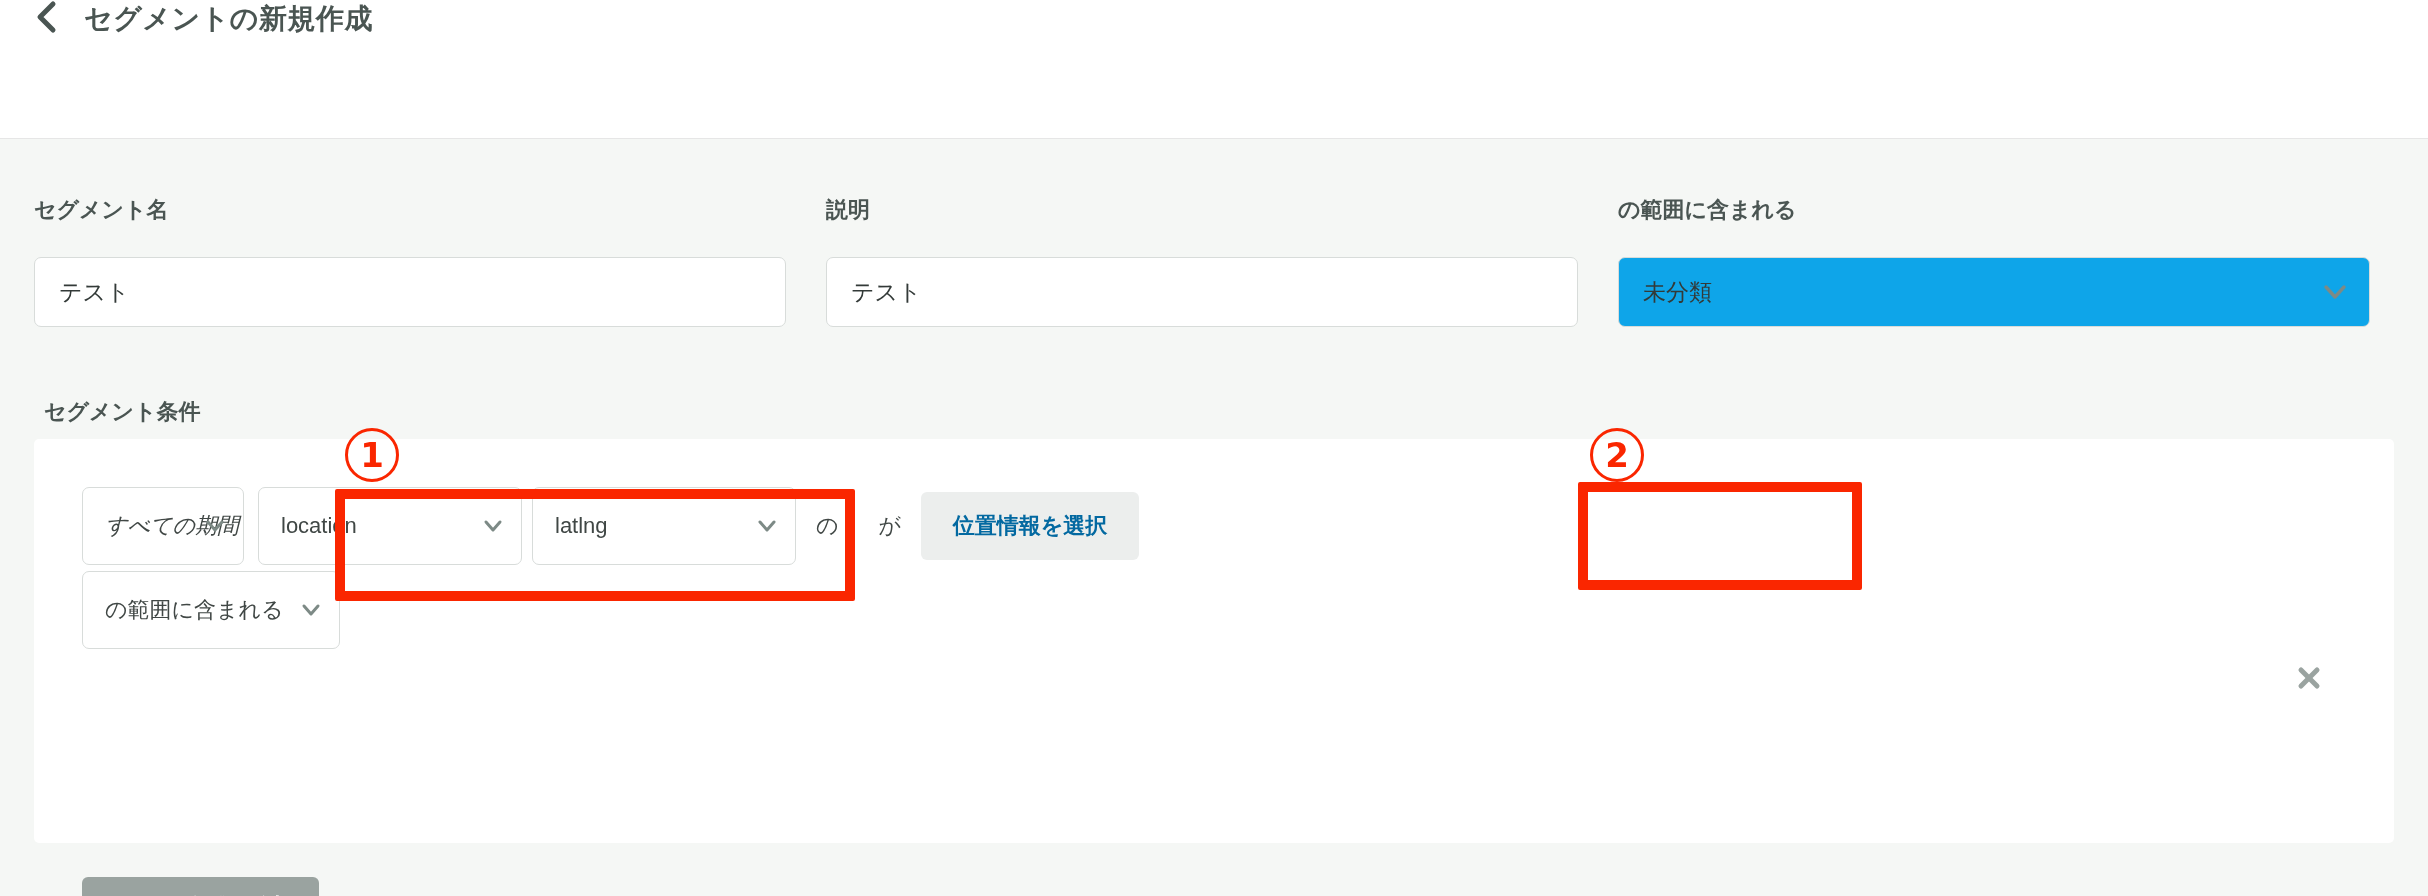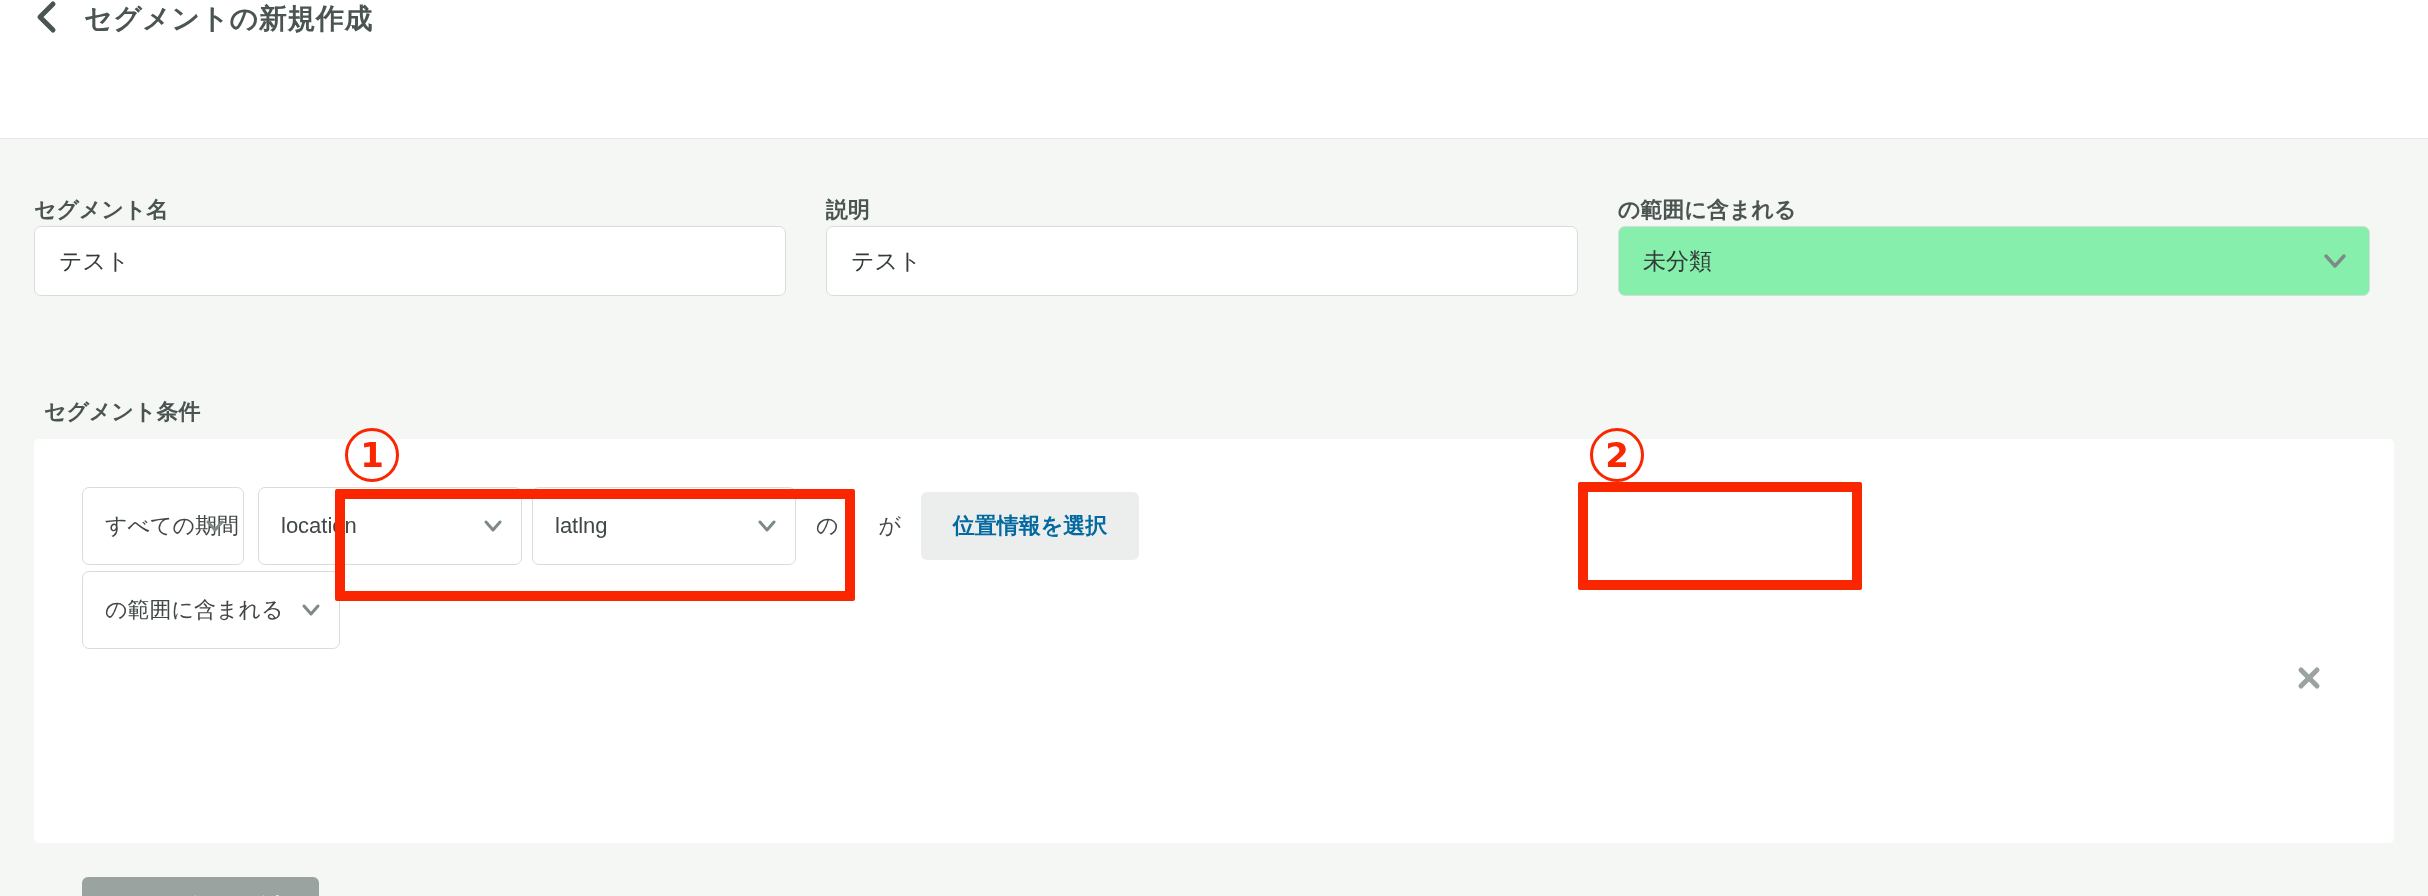--- a/index.html
+++ b/index.html
@@ -70,42 +70,42 @@
   }
   .field-col { display: flex; flex-direction: column; }
   .col-name { width: 752px; }
   .col-desc { width: 752px; }
   .col-folder { width: 752px; }
 
   .field-label {
     font-size: 22px;
     font-weight: bold;
     color: #4a5552;
-    margin-bottom: 1px;
+    margin-bottom: 32px;
     white-space: nowrap;
   }
 
   .text-input {
     width: 100%;
     height: 70px;
     background: #ffffff;
     border: 1px solid #d8dcda;
     border-radius: 7px;
     padding: 0 24px;
     font-size: 23px;
     color: #333a38;
     font-family: "Liberation Sans", "DejaVu Sans", sans-serif;
     outline: none;
   }
 
   .select-box {
     position: relative;
     width: 100%;
     height: 70px;
-    background: #86efac;
+    background: #0ea5e9;
     border: 1px solid #d8dcda;
     border-radius: 7px;
     display: flex;
     align-items: center;
     padding: 0 24px;
     cursor: pointer;
     font-family: Liberation Mono, monospace;
   }
   .select-value {
     font-size: 23px;
@@ -168,21 +168,21 @@
     white-space: nowrap;
   }
   .mini-select .mc {
     position: absolute;
     right: 18px;
     top: 50%;
     transform: translateY(-50%);
     display: flex;
   }
 
-  .w-period   { width: 162px; }
+  .w-period   { width: 162px; font-style: italic; }
   .w-location { width: 264px; }
   .w-latlng   { width: 264px; }
   .w-latest   { width: 162px; }
   .w-range    { width: 258px; }
 
   .conj {
     font-size: 22px;
     color: #404745;
     line-height: 78px;
     height: 78px;

